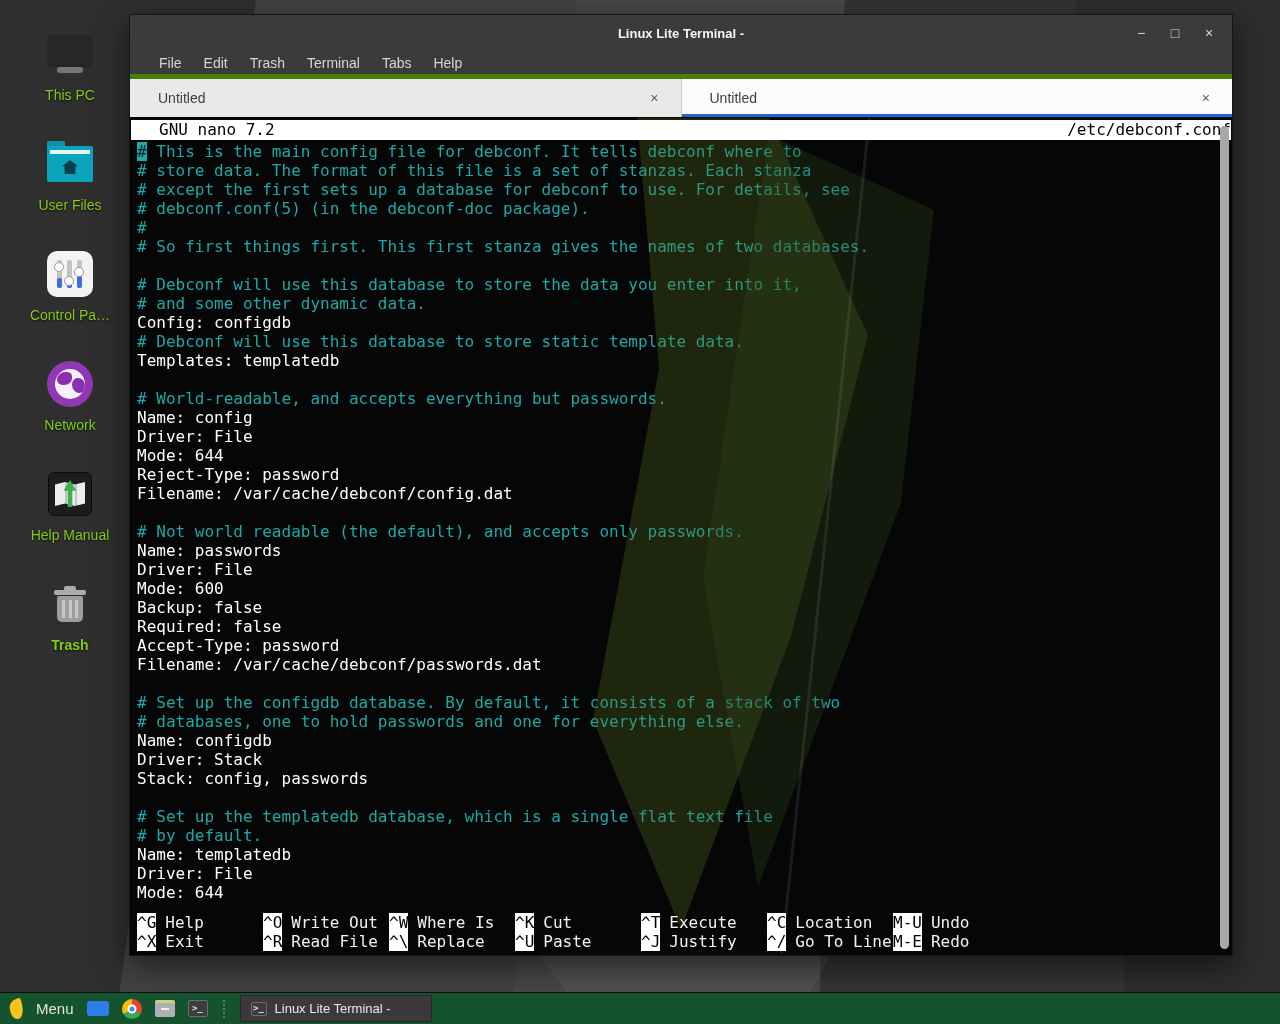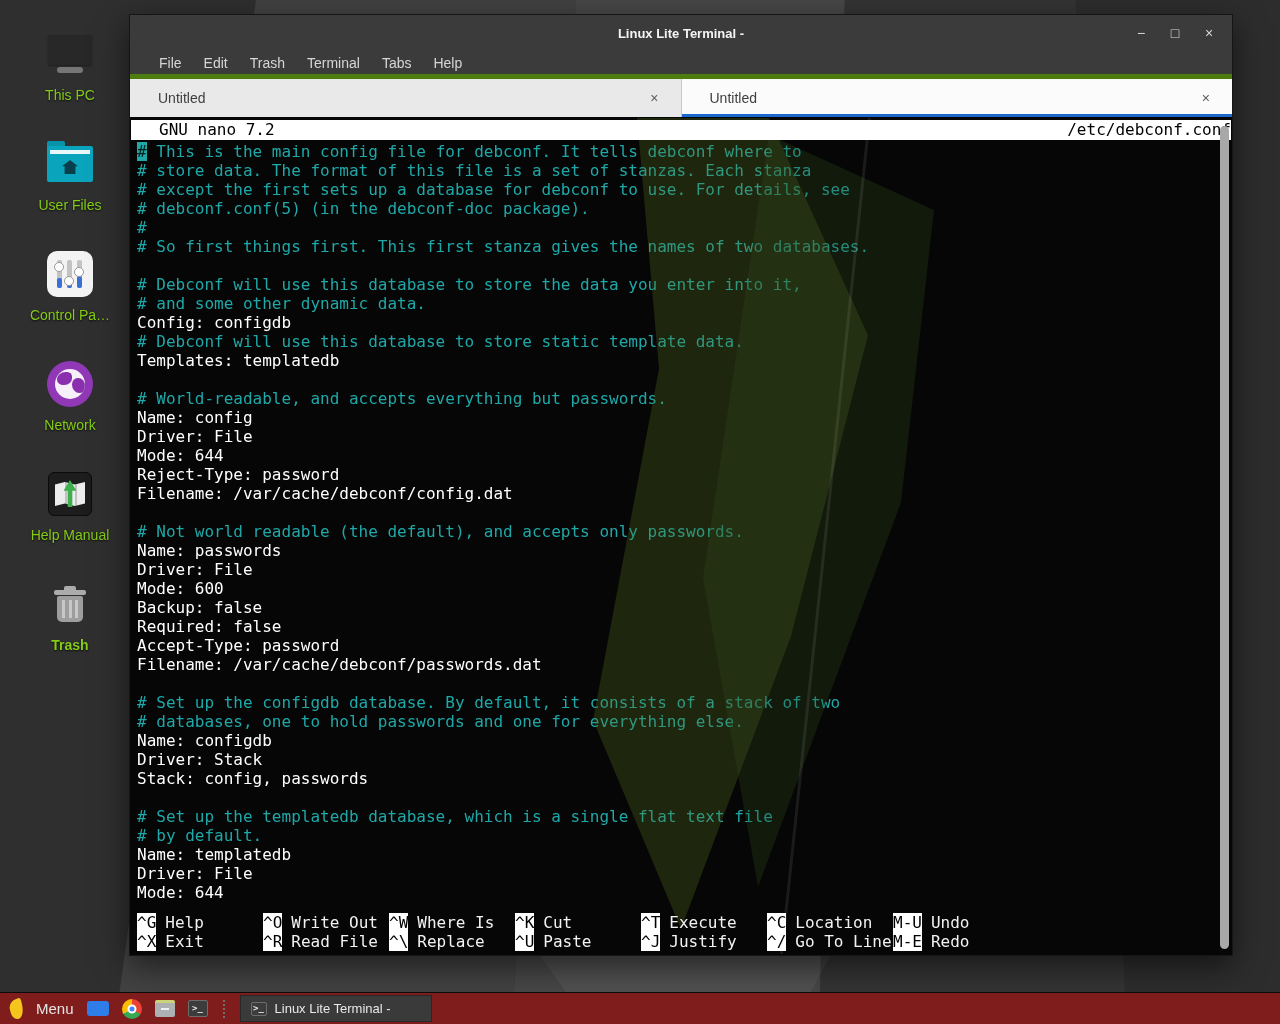--- a/index.html
+++ b/index.html
@@ -96,21 +96,21 @@
   .nano-footer { position:absolute; left:6px; right:14px; bottom:3px; font:16px/19px "DejaVu Sans Mono", monospace; }
   .sc-row { display:flex; }
   .sc-cell { width:126px; white-space:pre; }
   .sc-cell:last-child { width:auto; }
   .sc-key { background:#ffffff; color:#000; }
   .sc-label { color:#f2f2f2; margin-left:9px; }
 
   .scrollbar { position:absolute; right:2px; top:8px; bottom:5px; width:9px; background:#a8a8a8; border-radius:5px; }
 
   
-  .taskbar { position:absolute; left:0; right:0; bottom:0; height:32px; background:#7f1d1d; border-top:1px solid #0c0c0c; }
+  .taskbar { position:absolute; left:0; right:0; bottom:0; height:32px; background:#14532d; border-top:1px solid #0c0c0c; }
   .tb-left { position:absolute; left:10px; top:0; height:100%; display:flex; align-items:center; gap:13px; }
   .tb-right { position:absolute; right:8px; top:0; height:100%; display:flex; align-items:center; gap:11px; }
   .tb-logo { width:13px; height:20px; background:#f6c51d; border-radius:85% 15% 60% 60% / 55% 20% 85% 45%;
              transform:rotate(-14deg); }
   .menu-label { color:#e4e4e4; font-size:15px; }
   .tb-win { width:22px; height:15px; background:#2e7de9; border-radius:3px; }
   .tb-chrome { width:20px; height:20px; border-radius:50%; position:relative;
                background:conic-gradient(from 120deg,#34a853 0 120deg,#fbbc05 0 240deg,#ea4335 0 360deg); }
   .tb-chrome .c-in { position:absolute; left:50%; top:50%; width:9px; height:9px; transform:translate(-50%,-50%);
                      background:#4285f4; border:2px solid #fff; border-radius:50%; }

